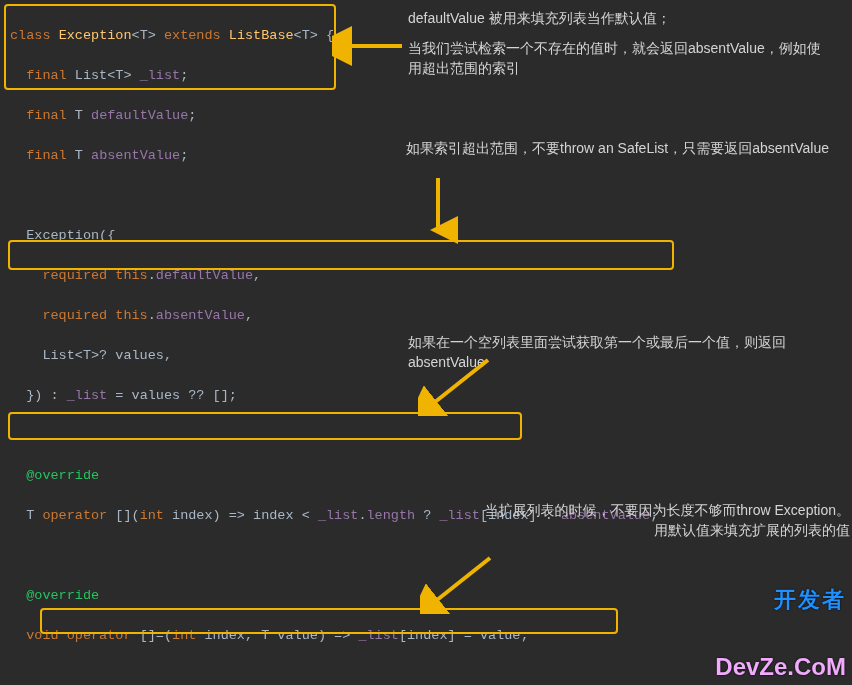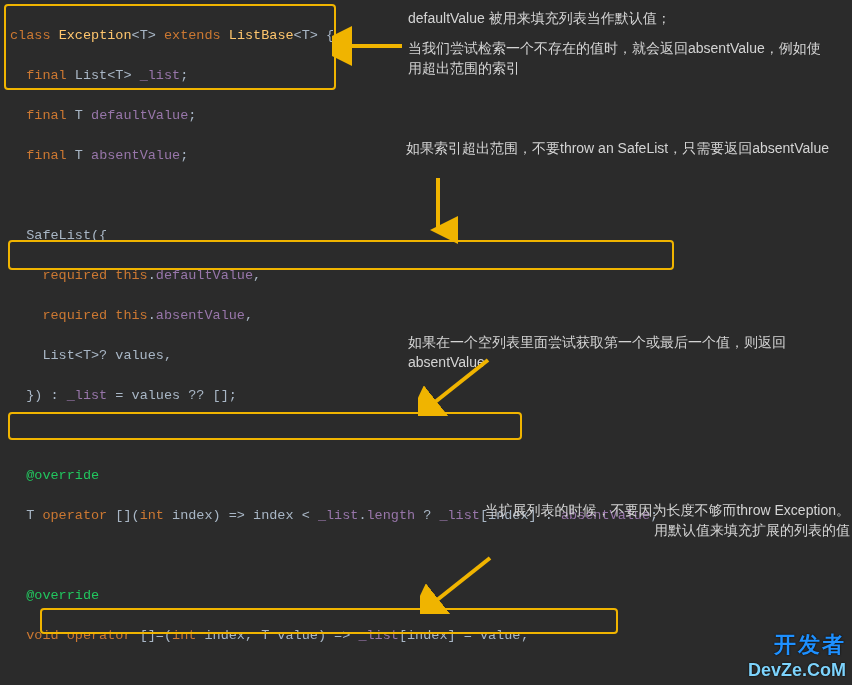--- a/index.html
+++ b/index.html
@@ -57,36 +57,37 @@
   }
   .watermark .cn {
     color: #1e90ff;
     font-size: 22px;
     font-weight: bold;
     letter-spacing: 2px;
     text-shadow: 0 0 2px #000;
     margin-top: 19px;
   }
   .watermark .en {
-    color: #7dd3fc;
-    font-size: 18px;
+    color: #f0abfc;
+    font-size: 24px;
     font-weight: bold;
     text-shadow: 0 0 2px #000;
+    margin-top: 38px;
   }
 </style>
 </head>
 <body>
 
 <div class="code-area">
 <span class="line"><span class="kw">class</span> <span class="cls">Exception</span>&lt;T&gt; <span class="kw">extends</span> <span class="cls">ListBase</span>&lt;T&gt; {</span>
 <span class="line">  <span class="kw">final</span> List&lt;T&gt; <span class="field">_list</span>;</span>
 <span class="line">  <span class="kw">final</span> T <span class="field">defaultValue</span>;</span>
 <span class="line">  <span class="kw">final</span> T <span class="field">absentValue</span>;</span>
 <span class="line"></span>
-<span class="line">  SafeList({</span>
+<span class="line">  Exception({</span>
 <span class="line">    <span class="kw">required this</span>.<span class="field">defaultValue</span>,</span>
 <span class="line">    <span class="kw">required this</span>.<span class="field">absentValue</span>,</span>
 <span class="line">    List&lt;T&gt;? values,</span>
 <span class="line">  }) : <span class="field">_list</span> = values ?? [];</span>
 <span class="line"></span>
 <span class="line">  <span class="anno">@override</span></span>
 <span class="line">  T <span class="kw">operator</span> [](<span class="kw">int</span> index) =&gt; index &lt; <span class="field">_list</span>.<span class="field">length</span> ? <span class="field">_list</span>[index] : <span class="field">absentValue</span>;</span>
 <span class="line"></span>
 <span class="line">  <span class="anno">@override</span></span>
 <span class="line">  <span class="kw">void operator</span> []=(<span class="kw">int</span> index, T value) =&gt; <span class="field">_list</span>[index] = value;</span>

